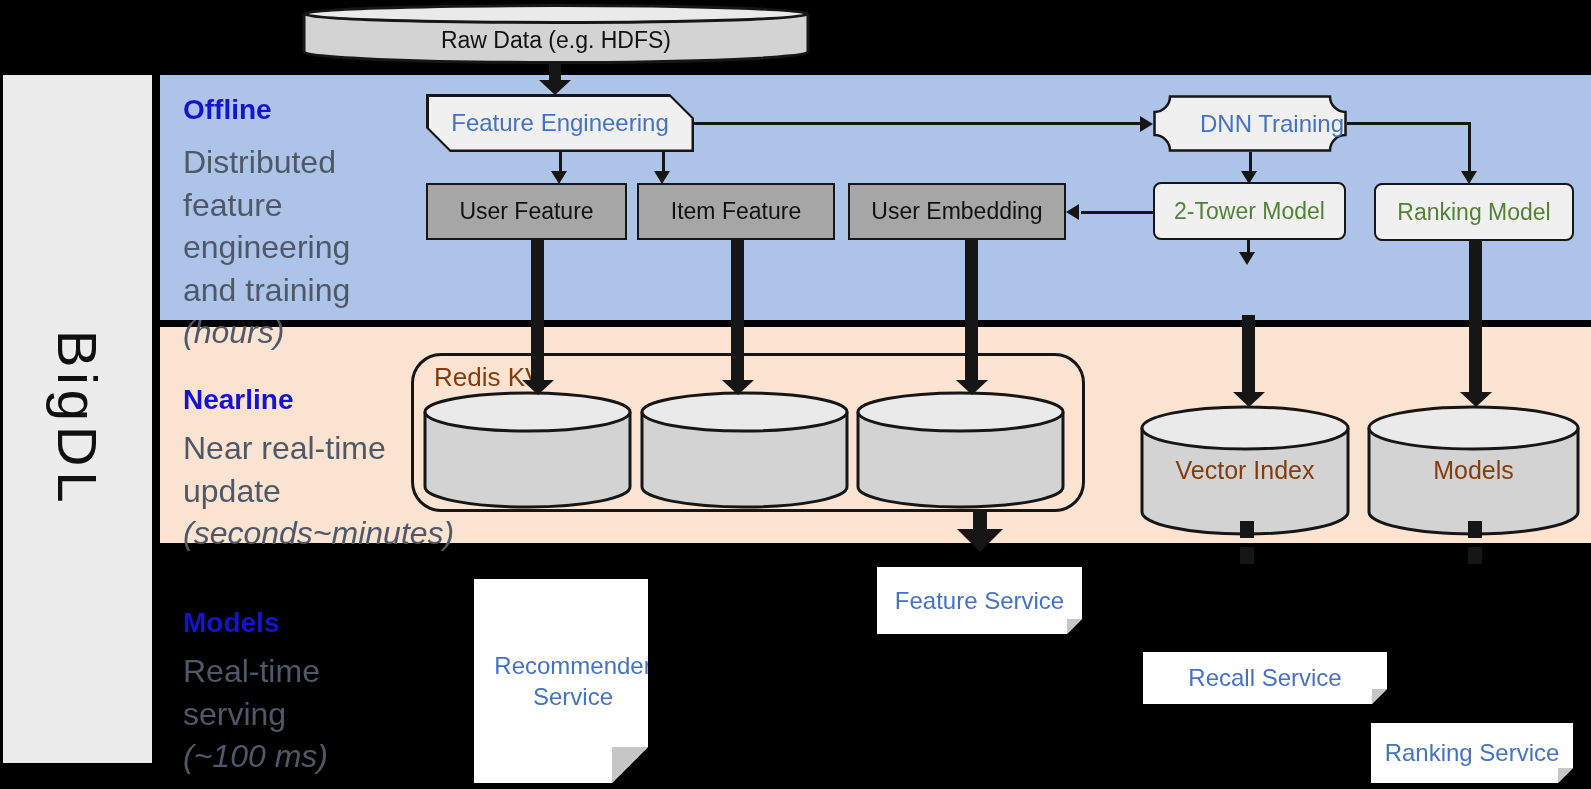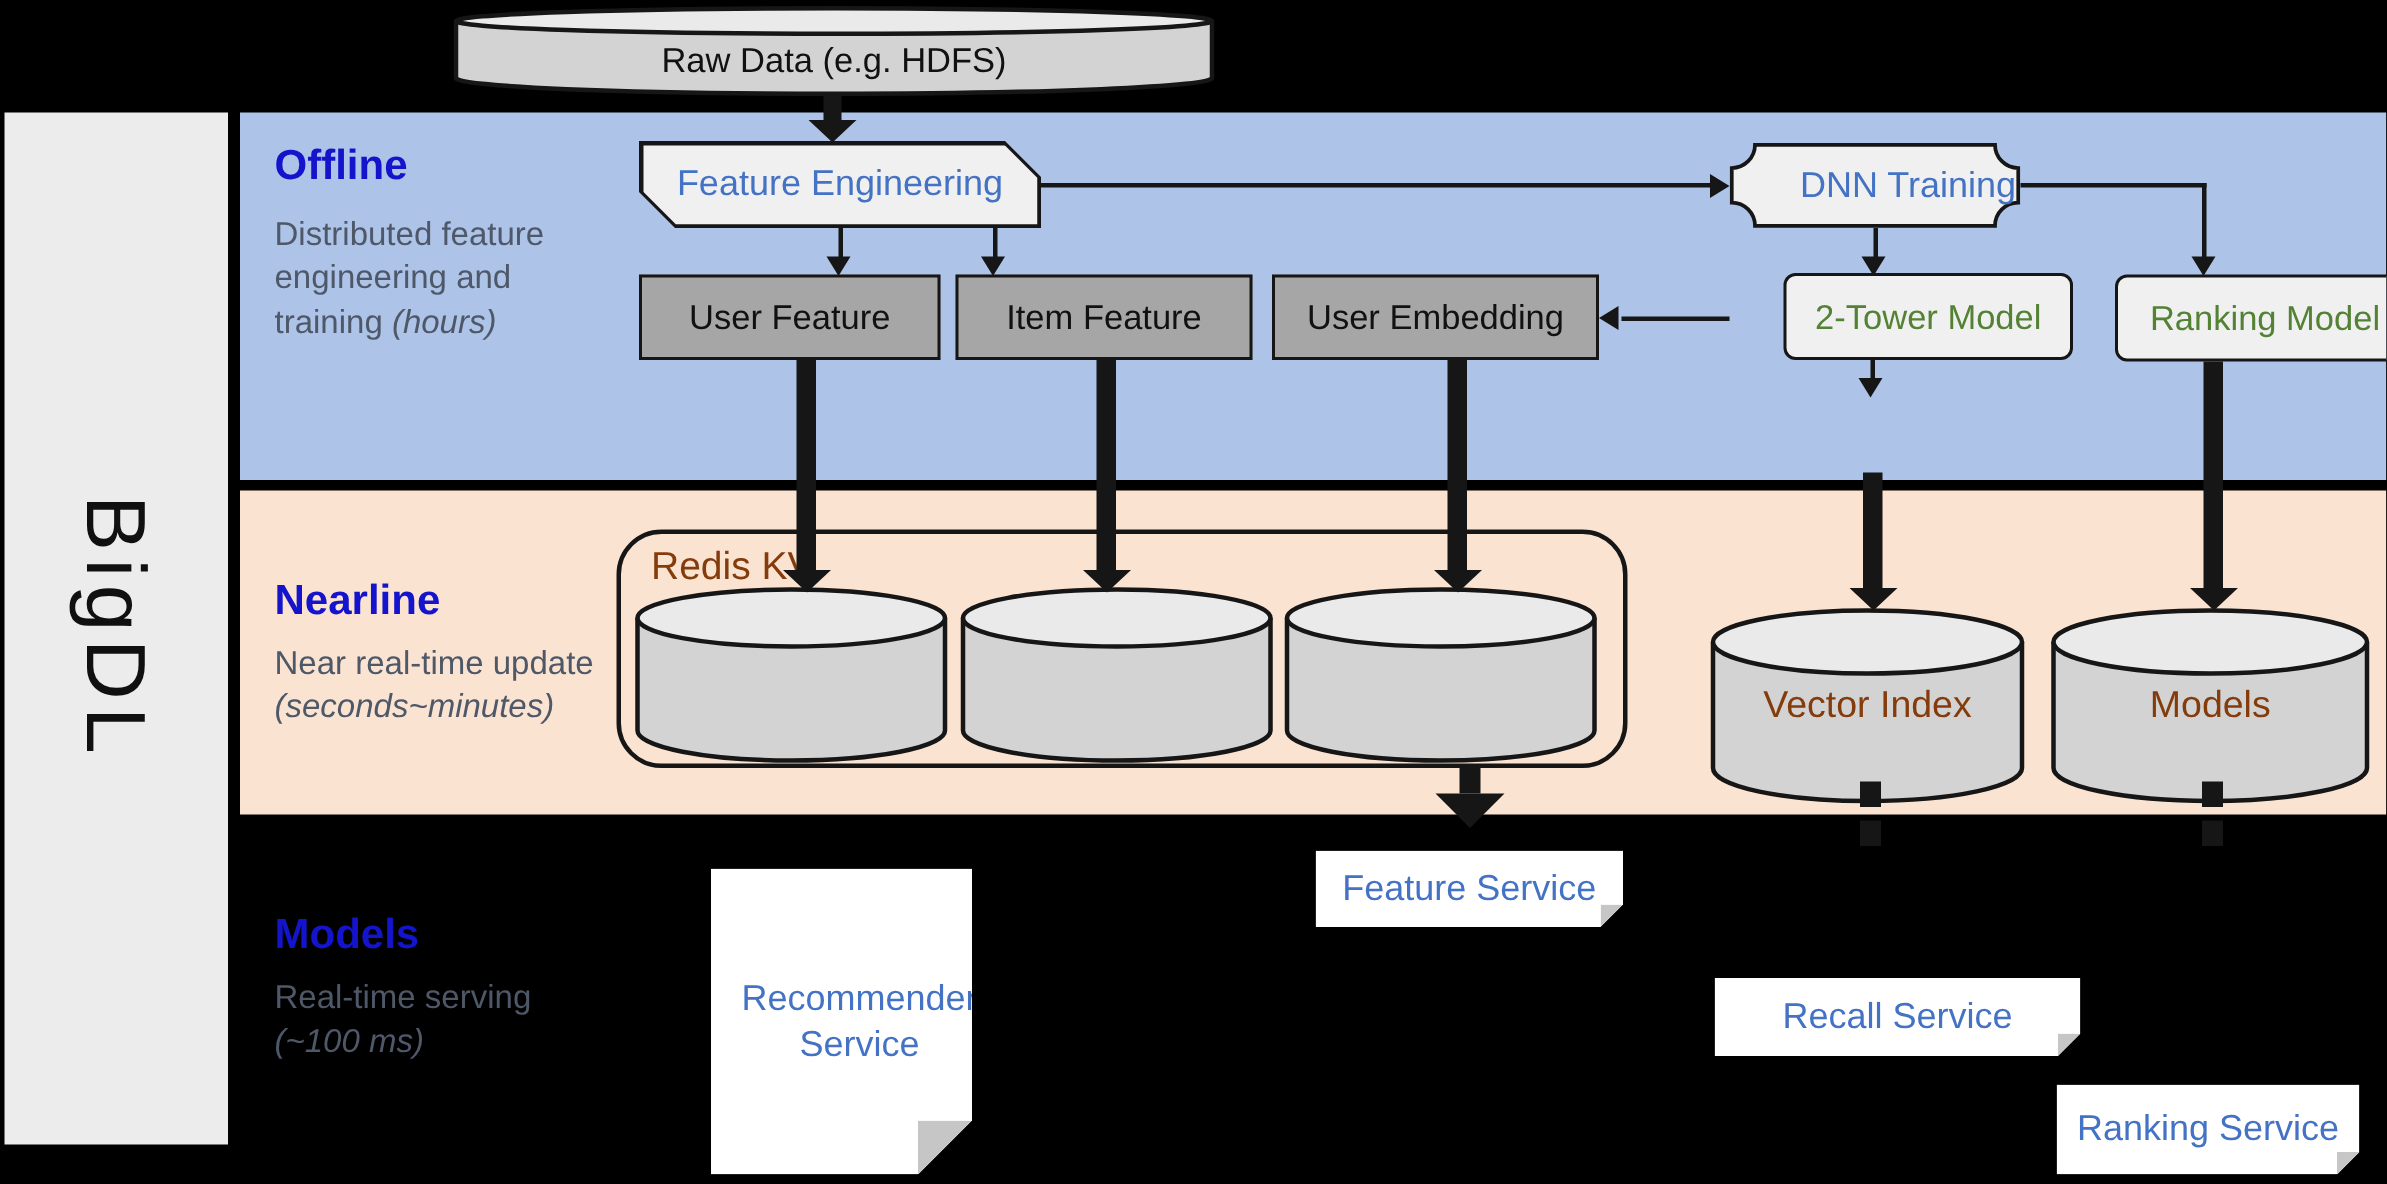--- a/index.html
+++ b/index.html
@@ -12,28 +12,28 @@
            display:flex;align-items:center;justify-content:center;}
   .bigdl{writing-mode:vertical-rl;font-size:56px;color:#101010;letter-spacing:5px;}
 
   
   .band{position:absolute;left:160px;width:1431px;}
   .band.offline{top:75px;height:245px;background:var(--offline-band);}
   .band.nearline{top:327px;height:216px;background:var(--nearline-band);}
 
   
   .sec-title{position:absolute;font-size:28px;font-weight:700;color:var(--section-title);}
-  .sec-desc{position:absolute;font-size:22px;line-height:1.33;color:var(--section-desc);}
+  .sec-desc{position:absolute;font-size:32px;line-height:1.33;color:var(--section-desc);}
   .sec-desc i{font-style:italic;}
 
   
   .node{position:absolute;display:flex;align-items:center;justify-content:center;
         font-size:23px;color:#111;}
   .node.dark{background:var(--node-dark);border:2.5px solid var(--line);}
-  .node.lightr{background:var(--node-light);border:2.5px solid var(--line);border-radius:8px;margin-left:36px;}
+  .node.lightr{background:var(--node-light);border:2.5px solid var(--line);border-radius:8px;}
   .t-blue{color:var(--text-blue);}
   .t-green{color:var(--text-green);}
 
   
   .cutcard{position:absolute;background:var(--line);
     clip-path:polygon(0 0,calc(100% - 24px) 0,100% 24px,100% 100%,24px 100%,0 calc(100% - 24px));}
   .cutcard .inner{position:absolute;inset:2.5px;background:var(--node-light);
     clip-path:polygon(0 0,calc(100% - 22px) 0,100% 22px,100% 100%,22px 100%,0 calc(100% - 22px));
     display:flex;align-items:center;justify-content:center;font-size:24px;}
 
@@ -203,21 +203,21 @@
 
   <div class="dash" style="left:1240px;top:521px;"></div>
   <div class="dash" style="left:1240px;top:547px;"></div>
   <div class="dash" style="left:1468px;top:521px;"></div>
   <div class="dash" style="left:1468px;top:547px;"></div>
 
   <div class="service doc" style="left:474px;top:579px;width:174px;height:204px;padding-left:30px;">
     <span>Recommender Service</span>
     <div class="fold"></div>
   </div>
-  <div class="service" style="left:877px;top:567px;width:205px;height:51px;">
+  <div class="service" style="left:877px;top:567px;width:205px;height:67px;">
     <span>Feature Service</span>
     <div class="fold"></div>
   </div>
   <div class="service" style="left:1143px;top:652px;width:244px;height:52px;">
     <span>Recall Service</span>
     <div class="fold"></div>
   </div>
   <div class="service" style="left:1371px;top:723px;width:202px;height:60px;align-items:center;">
     <span>Ranking Service</span>
     <div class="fold"></div>

